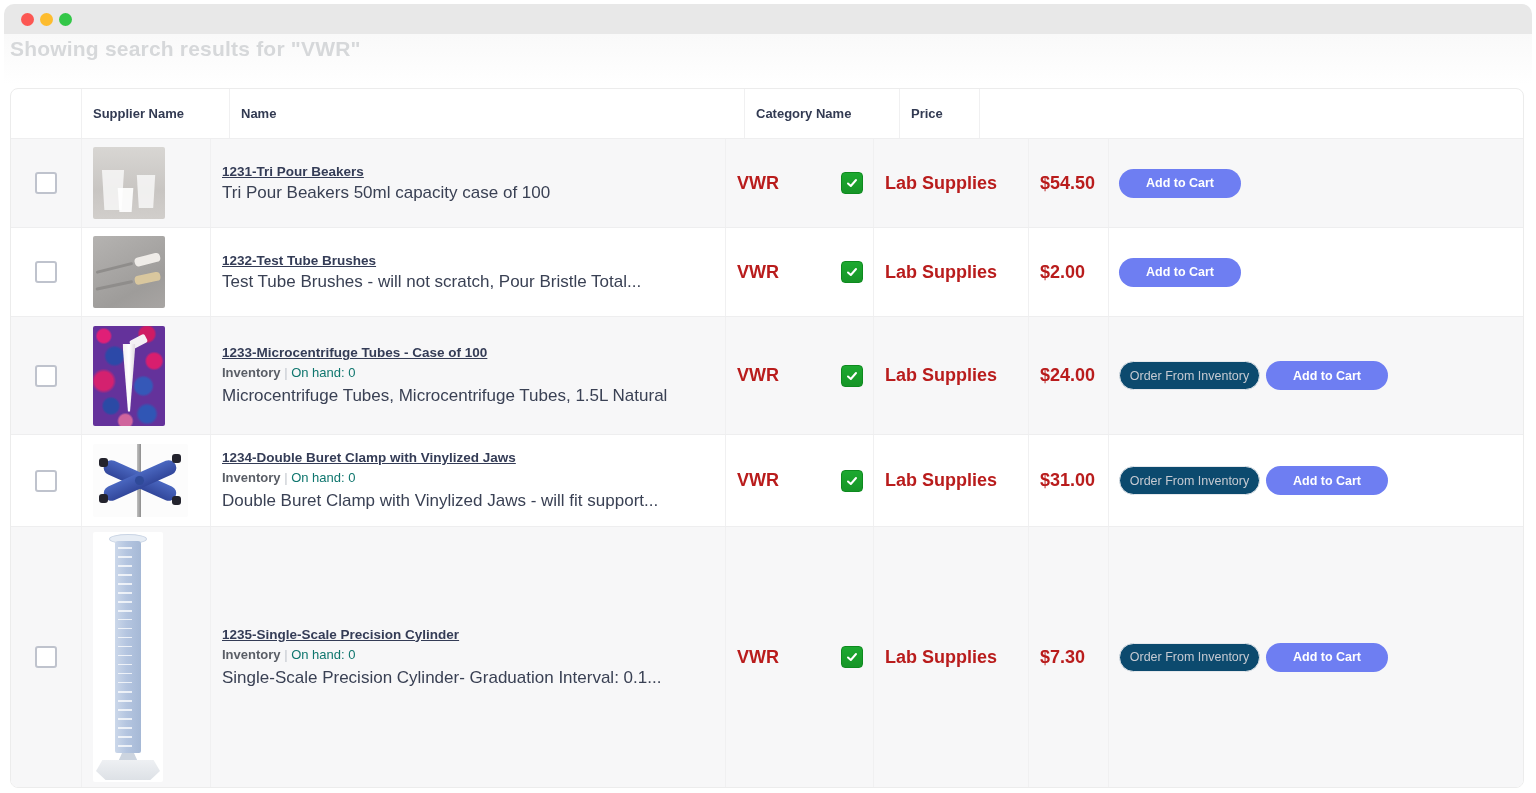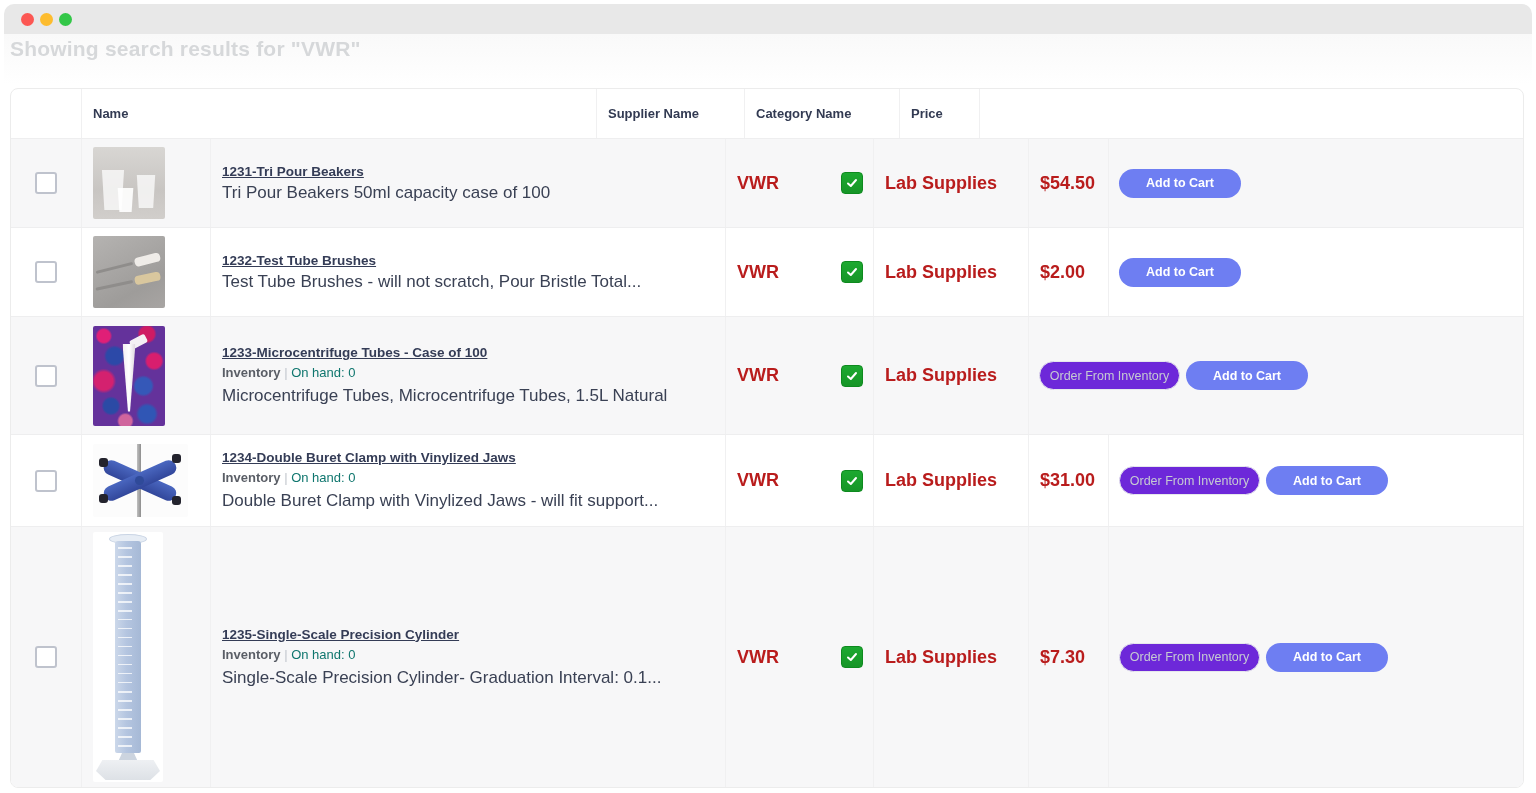--- a/index.html
+++ b/index.html
@@ -55,21 +55,21 @@
   .pdesc{font-size:17px;color:#3a4154;margin-top:6px;}
   
   .checkbox{width:18px;height:18px;border:2px solid #bfc3cd;border-radius:3px;background:#fff;cursor:pointer;}
   .vcheck{
     width:20px;height:20px;border-radius:4px;flex:0 0 auto;
     background:linear-gradient(#1ca930,#169527);border:1px solid #0e8a1f;
     display:flex;align-items:center;justify-content:center;cursor:pointer;
   }
   .btn{height:29px;border-radius:15px;border:none;cursor:pointer;font-family:inherit;display:flex;align-items:center;justify-content:center;flex:0 0 auto;}
   .btn-primary{background:#6e7ef2;color:#fff;width:122px;font-weight:bold;font-size:12.5px;}
-  .btn-ghost{background:#6d28d9;color:#c6cad2;border:1px solid #e6e8ec;width:141px;font-size:12.5px;}
+  .btn-ghost{background:#0c4a6e;color:#c6cad2;border:1px solid #e6e8ec;width:141px;font-size:12.5px;}
   
   .thumb{position:relative;overflow:hidden;flex:0 0 auto;border-radius:2px;}
   .art-beakers{width:72px;height:72px;background:linear-gradient(180deg,#d8d6d3,#c8c5c2 60%,#d1cecb);}
   .bk{position:absolute;background:rgba(250,250,250,.8);clip-path:polygon(4% 0,96% 0,86% 100%,14% 100%);}
   .bk1{left:8px;bottom:9px;width:24px;height:40px;}
   .bk2{right:9px;bottom:11px;width:20px;height:33px;}
   .bk3{left:24px;bottom:7px;width:17px;height:24px;background:rgba(255,255,255,.9);}
   .art-brushes{width:72px;height:72px;background:linear-gradient(150deg,#b5b3b1,#9e9c9a 70%,#a8a5a3);}
   .brush{position:absolute;display:flex;align-items:center;}
   .brush1{left:2px;top:24px;transform:rotate(-14deg);}
@@ -123,25 +123,25 @@
 </div>
 
 <div class="title-strip">
   <div class="page-title">Showing search results for "VWR"</div>
 </div>
 
 <div class="card">
 
   <div class="trow thead">
     <div class="col c-check"></div>
+    <div class="col c-supplier hcell">
+        <span>Supplier Name</span>
+      </div>
     <div class="col c-name hcell" style="justify-content:center;">
         <span>Name</span>
-      </div>
-    <div class="col c-supplier hcell">
-        <span>Supplier Name</span>
       </div>
     <div class="col c-category hcell">Category Name</div>
     <div class="col c-price hcell">Price</div>
     <div class="col c-actions"></div>
   </div>
 
   <div class="trow body alt r1">
     <div class="col c-check">
         <span class="checkbox"></span>
       </div>
@@ -233,20 +233,23 @@
       <span class="cell-text">VWR</span>
       <span class="vcheck">
         <svg width="12" height="12" viewBox="0 0 12 12">
             <path d="M2 6.5 L4.8 9 L10 3" stroke="#fff" stroke-width="2" fill="none" stroke-linecap="round" stroke-linejoin="round"></path>
           </svg>
       </span>
     </div>
     <div class="col c-category">
         <span class="cell-text">Lab Supplies</span>
       </div>
+    <div class="col c-price">
+        <span class="cell-text">$24.00</span>
+      </div>
     <div class="col c-actions">
       <button class="btn btn-ghost">Order From Inventory</button>
       <button class="btn btn-primary">Add to Cart</button>
     </div>
   </div>
 
   <div class="trow body r4">
     <div class="col c-check">
         <span class="checkbox"></span>
       </div>

